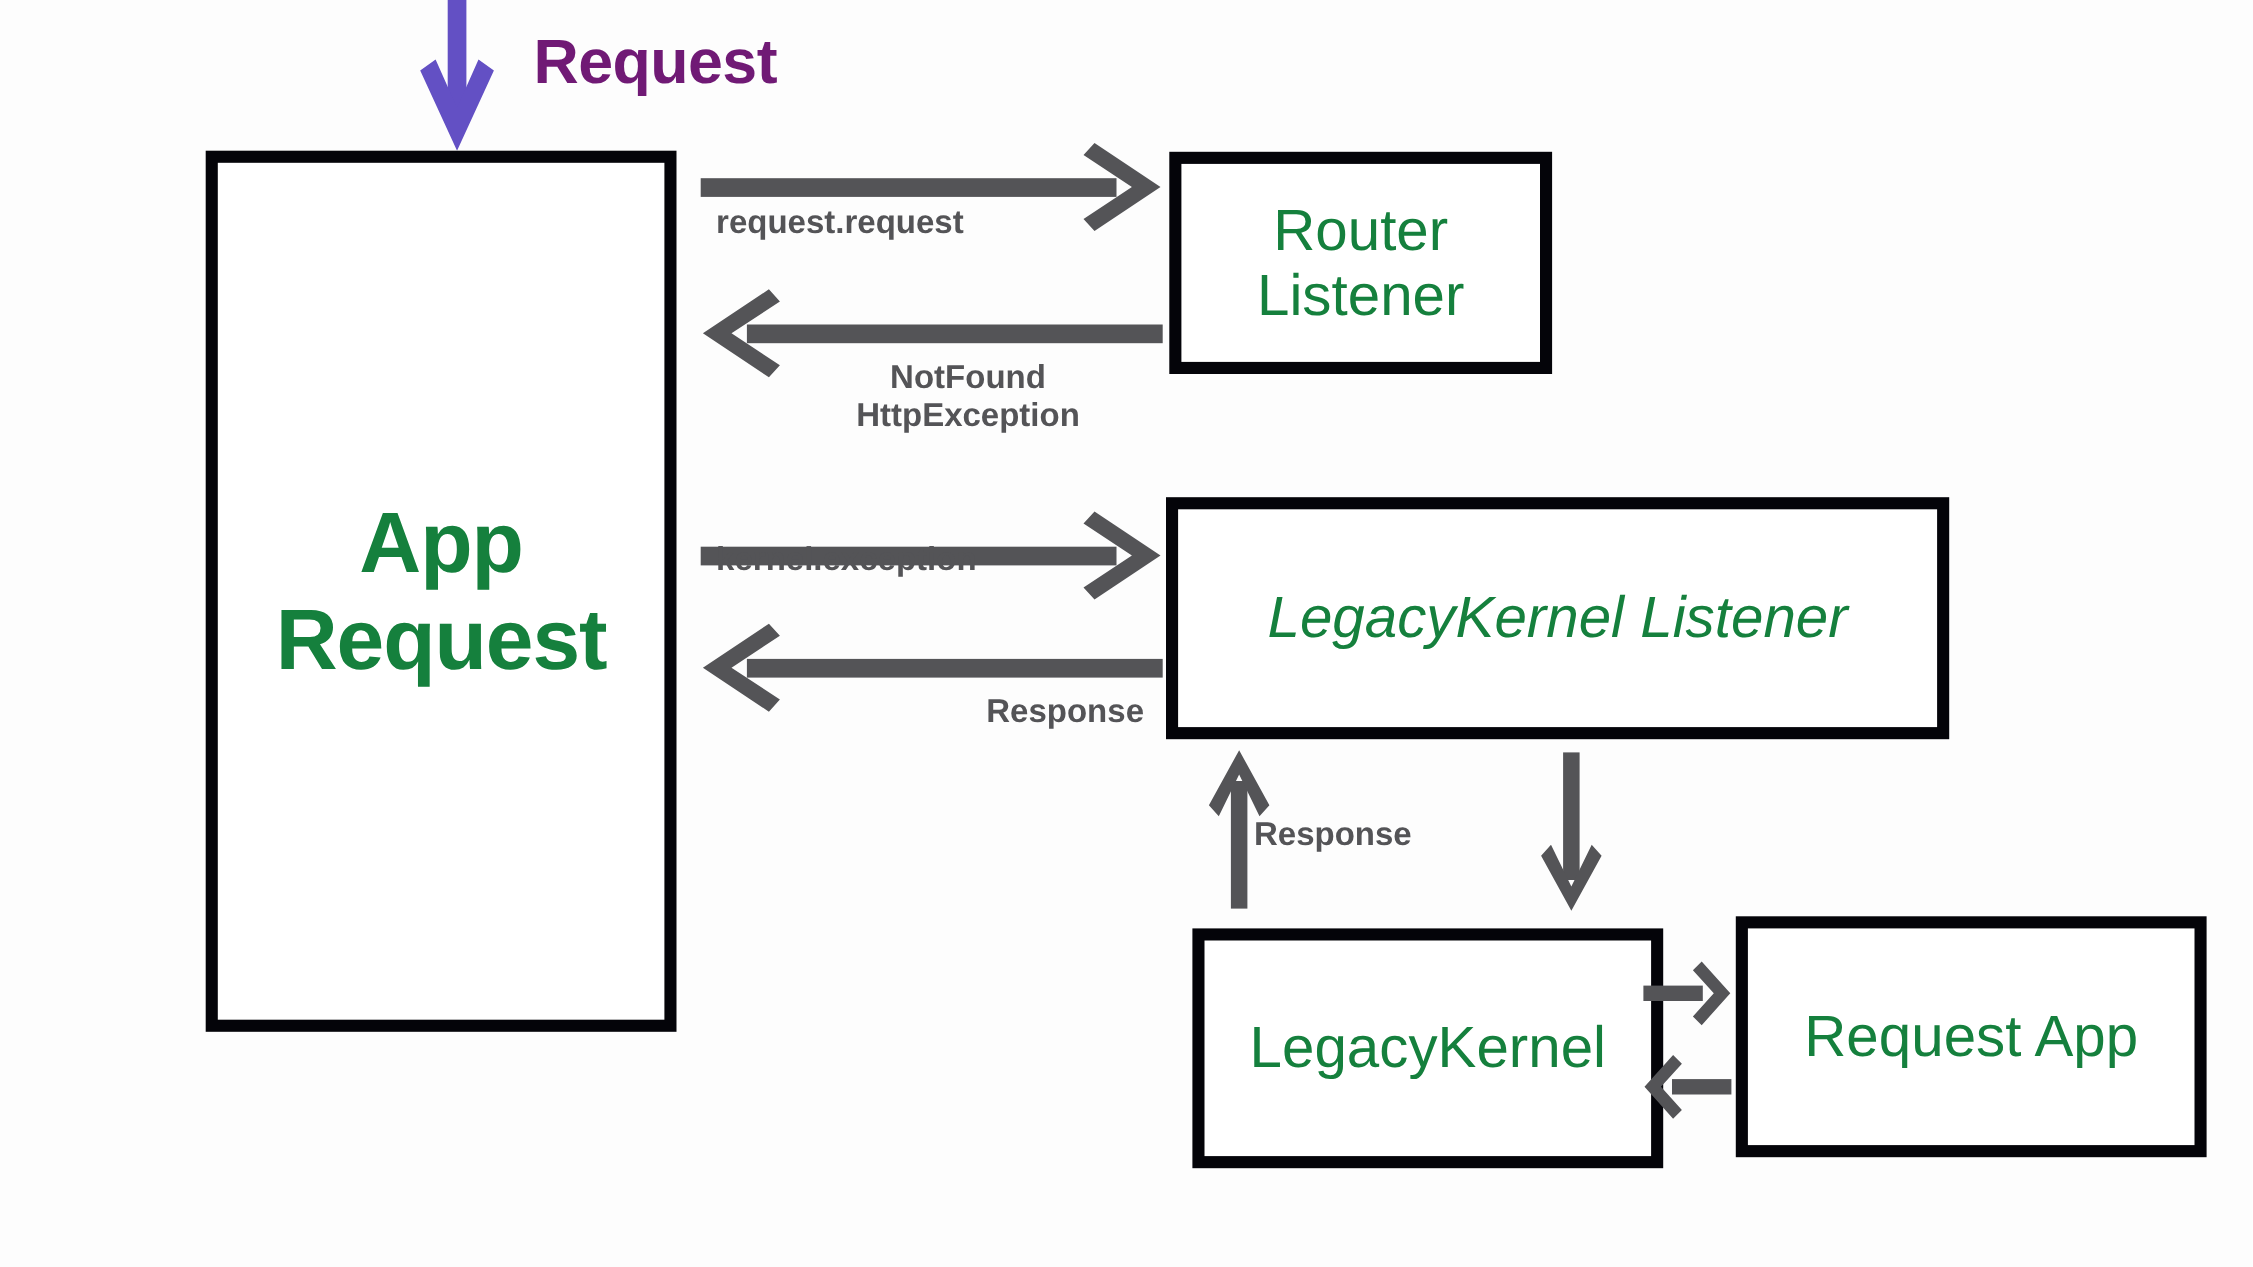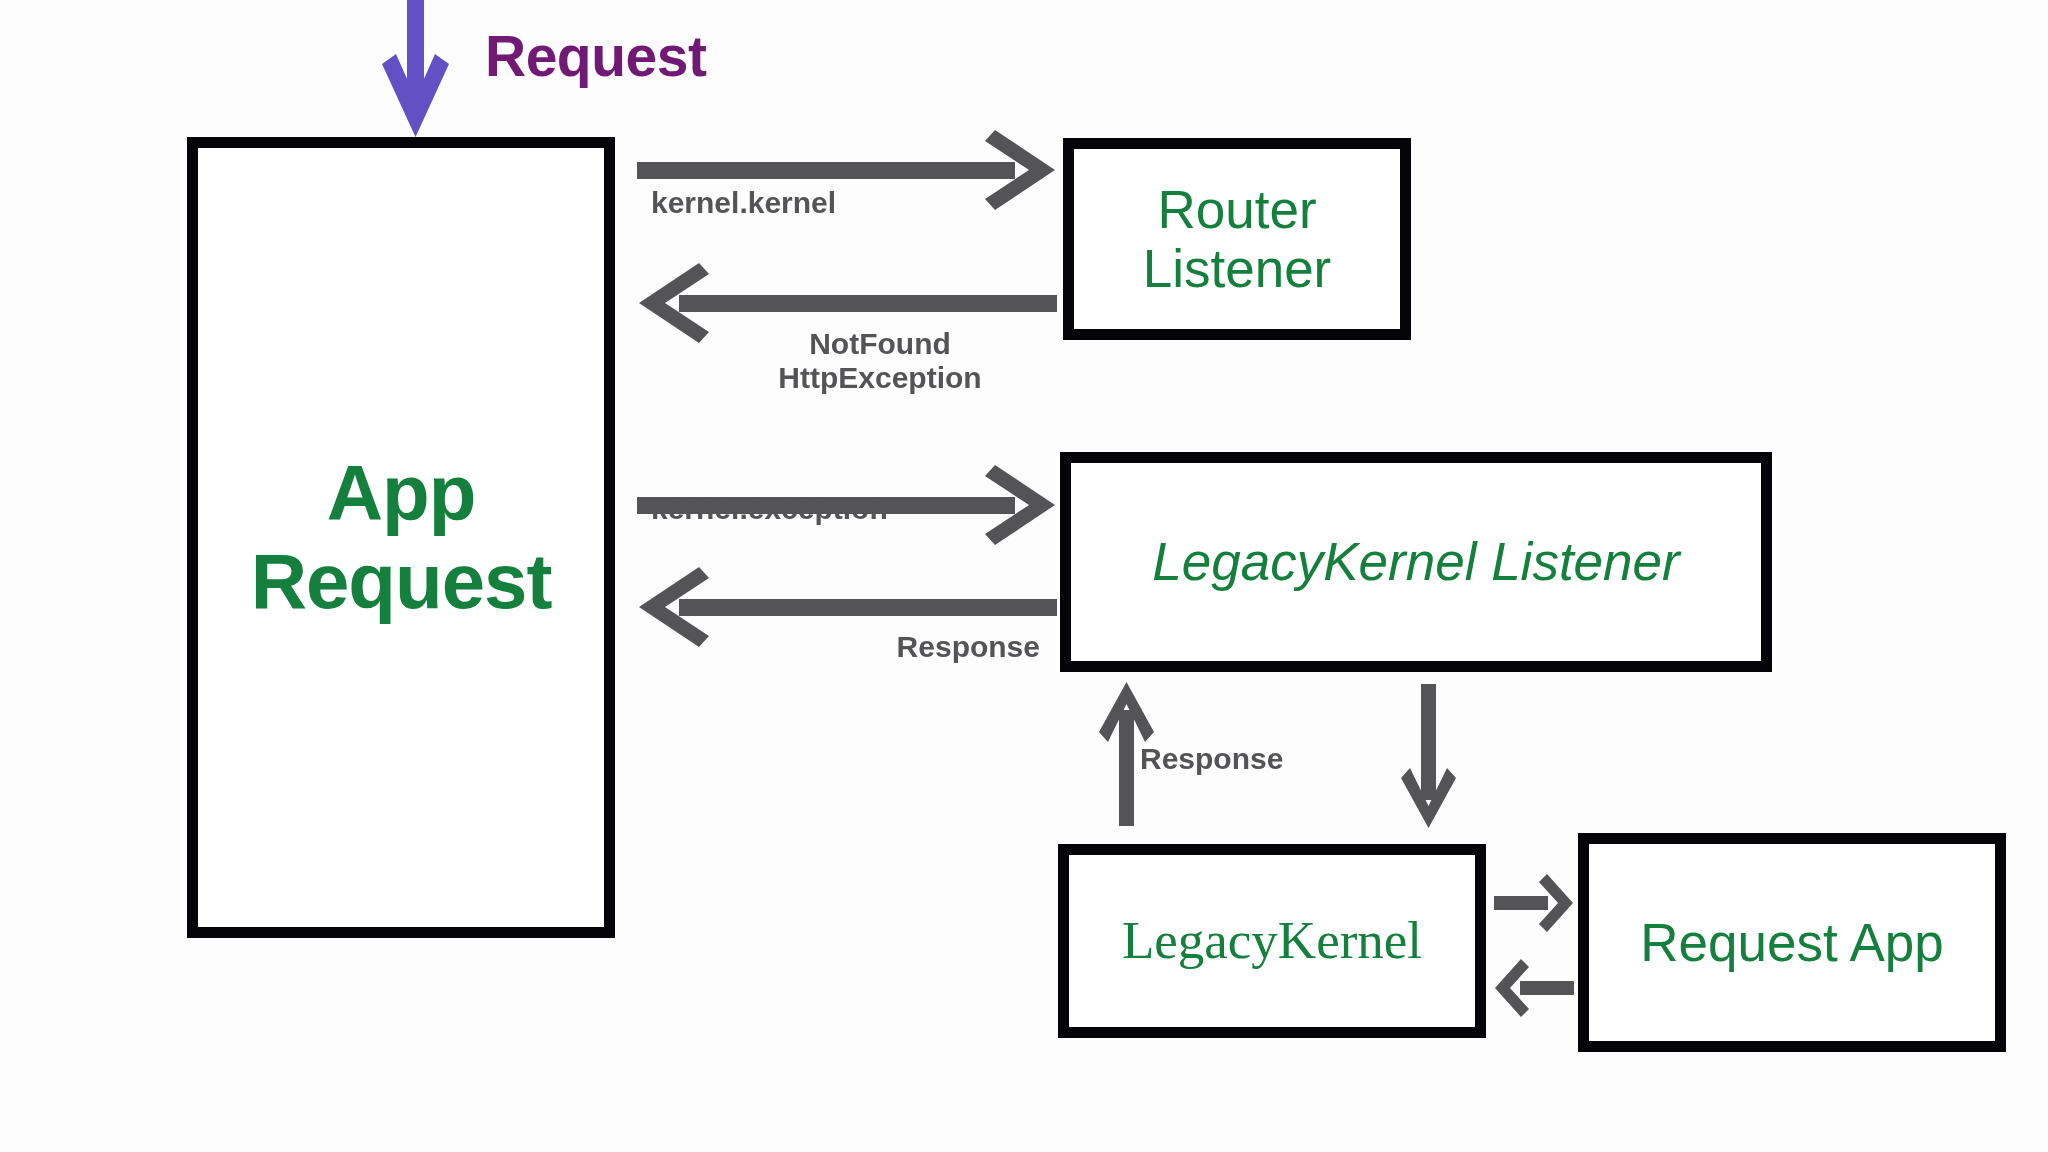--- a/index.html
+++ b/index.html
@@ -51,27 +51,26 @@
   #legacykernel-listener-box {
     left: 1060px;
     top: 452px;
     width: 712px;
     height: 220px;
     font-size: 53px;
     font-weight: normal;
     font-style: italic;
   }
   #legacykernel-box {
-    left: 1058px;
+    left: 1084px;
     top: 844px;
     width: 428px;
-    height: 194px;
-    font-size: 53px;
-    font-weight: normal;
-    font-family: Liberation Serif, serif;
+    height: 218px;
+    font-size: 53px;
+    font-weight: normal;
   }
   #legacy-app-box {
     left: 1578px;
     top: 833px;
     width: 428px;
     height: 219px;
     font-size: 53px;
     font-weight: normal;
   }
 
@@ -197,21 +196,21 @@
   <svg class="arrow-svg" style="left:1494px; top:880px;" width="80" height="46" viewBox="0 0 80 46">
     <rect x="0" y="16" width="54" height="14" fill="#545457"></rect>
     <path d="M 45 2 L 53 -6 L 79 23 L 53 52 L 45 44 L 64 23 Z" fill="#545457"></path>
   </svg>
 
   <svg class="arrow-svg" style="left:1494px; top:965px;" width="80" height="46" viewBox="0 0 80 46">
     <rect x="26" y="16" width="54" height="14" fill="#545457"></rect>
     <path d="M 35 2 L 27 -6 L 1 23 L 27 52 L 35 44 L 16 23 Z" fill="#545457"></path>
   </svg>
 
-  <div class="edge-label" id="label-kernel-request">kernel.kernel</div>
+  <div class="edge-label" id="label-kernel-request">request.request</div>
 
   <div class="edge-label" id="label-notfound">NotFound
 HttpException</div>
 
   <div class="edge-label" id="label-kernel-exception">kernel.exception</div>
 
   <div class="edge-label" id="label-response-horizontal">Response</div>
 
   <div class="edge-label" id="label-response-vertical">Response</div>
 

